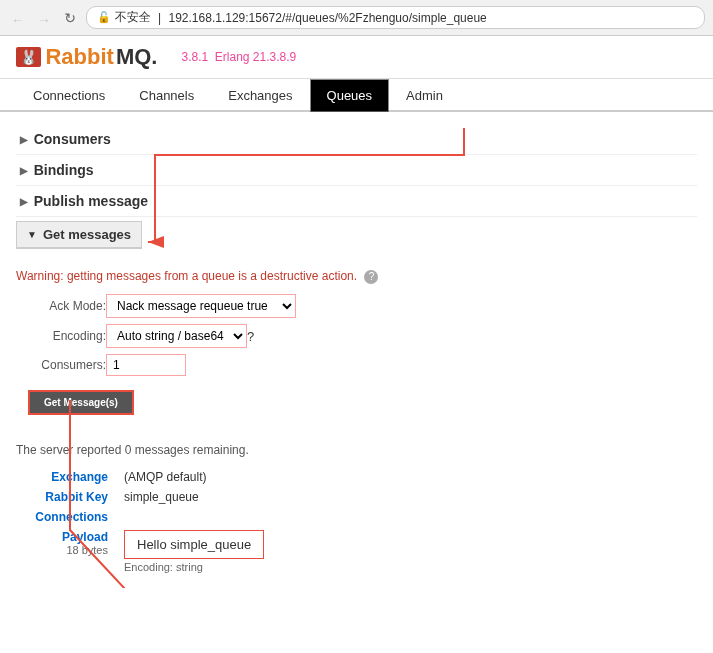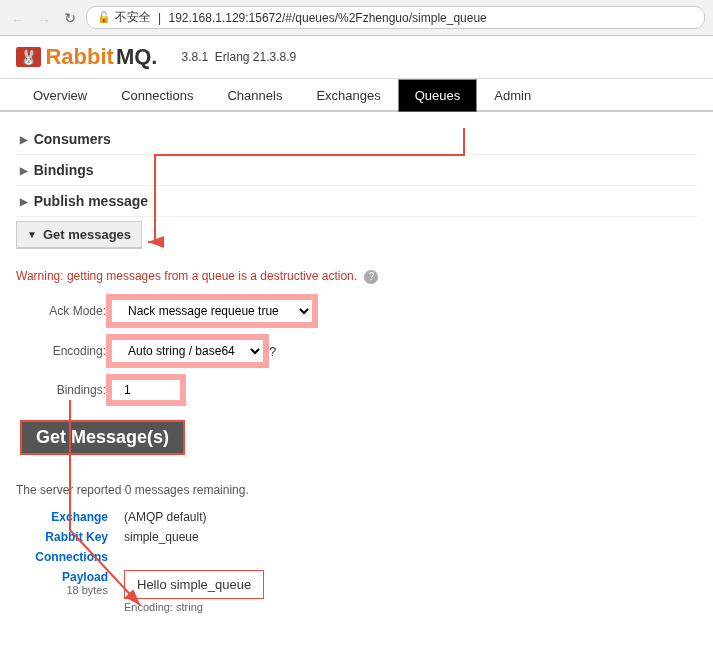--- a/index.html
+++ b/index.html
@@ -35,21 +35,21 @@
       display: flex;
       align-items: center;
       gap: 16px;
     }
     .logo {
       display: flex; align-items: center; gap: 2px; font-size: 22px; font-weight: bold; color: #333;
     }
     .logo-icon {
       background: #c0392b; color: #fff; padding: 2px 4px; font-size: 14px; border-radius: 2px; margin-right: 2px;
     }
-    .version-info { font-size: 12px; color: #404040; margin-left: 8px; }
+    .version-info { font-size: 12px; color: #ec4899; margin-left: 8px; }
 
     
     .main-nav {
       background: #fff;
       border-bottom: 2px solid #ccc;
       padding: 0 16px;
       display: flex;
       gap: 0;
     }
     .nav-item {
@@ -97,36 +97,36 @@
     .warning-text .help-icon {
       display: inline-block; width: 14px; height: 14px; border-radius: 50%;
       background: #aaa; color: #fff; font-size: 10px; text-align: center; line-height: 14px;
       cursor: pointer; margin-left: 4px;
     }
     .form-row {
       display: flex; align-items: center; margin-bottom: 6px; 
     }
     .form-label { width: 90px; text-align: right; font-size: 12px; color: #555; }
     .form-control {
-      border: 6px solid #fca5a5; padding: 3px 12px; font-size: 12px; background: #fff;
+      border: 1px solid #fca5a5; padding: 3px 6px; font-size: 12px; background: #fff;
     }
     select.form-control { cursor: pointer; }
     input.form-control { width: 180px; }
     input.form-control.small { width: 80px; }
 
     
     .btn-get {
       background: #555;
       color: #fff;
       border: 2px solid #e74c3c;
       padding: 5px 14px;
-      font-size: 18px;
+      font-size: 10px;
       cursor: pointer;
       font-weight: bold;
-      margin: 8px 4px;
+      margin: 8px 12px;
     }
 
     
     .result-section { margin-top: 10px; }
     .result-title { font-size: 13px; font-weight: bold; margin-bottom: 6px; }
     .remaining-text { font-size: 12px; color: #555; margin-bottom: 10px; }
     .remaining-text strong { font-weight: normal; }
 
     
     .msg-table { width: 100%; border-collapse: collapse; }
@@ -196,21 +196,20 @@
       <span class="logo-icon">🐰</span>
       <span style="color:#e67e22; font-weight:bold;">Rabbit</span>
         <span style="color:#333; font-weight:bold;">MQ.</span>
     </div>
     <span class="version-info">
       <span>3.8.1</span>&nbsp;&nbsp;<span>Erlang 21.3.8.9</span>
     </span>
   </div>
 
   <nav class="main-nav">
-    <a class="nav-item">Overview</a>
     <a class="nav-item">Connections</a>
     <a class="nav-item">Channels</a>
     <a class="nav-item">Exchanges</a>
     <a class="nav-item active">Queues</a>
     <a class="nav-item">Admin</a>
   </nav>
 
   <div class="content">
 
     <div class="consumers-row">
@@ -255,21 +254,21 @@
       <div class="form-row">
         <span class="form-label">Encoding:</span>
         <select class="form-control">
           <option>Auto string / base64</option>
           <option>base64</option>
         </select>
         <span class="help-icon">?</span>
       </div>
 
       <div class="form-row">
-        <span class="form-label">Bindings:</span>
+        <span class="form-label">Consumers:</span>
         <input type="text" class="form-control small" value="1" style="">
       </div>
 
       <button class="btn-get">Get Message(s)</button>
     </div>
 
     <div class="result-section">
       <div class="remaining-text">
         <span>The server reported </span><strong>0</strong><span> messages remaining.</span>
       </div>

